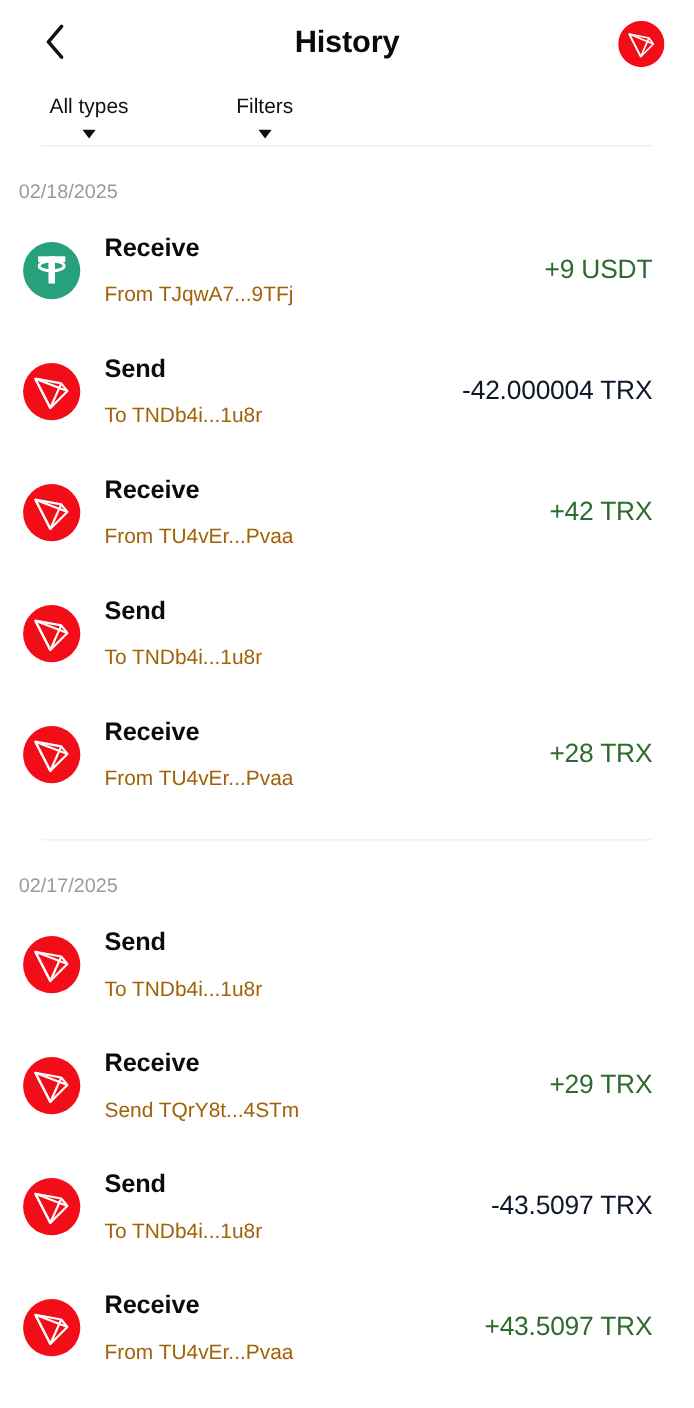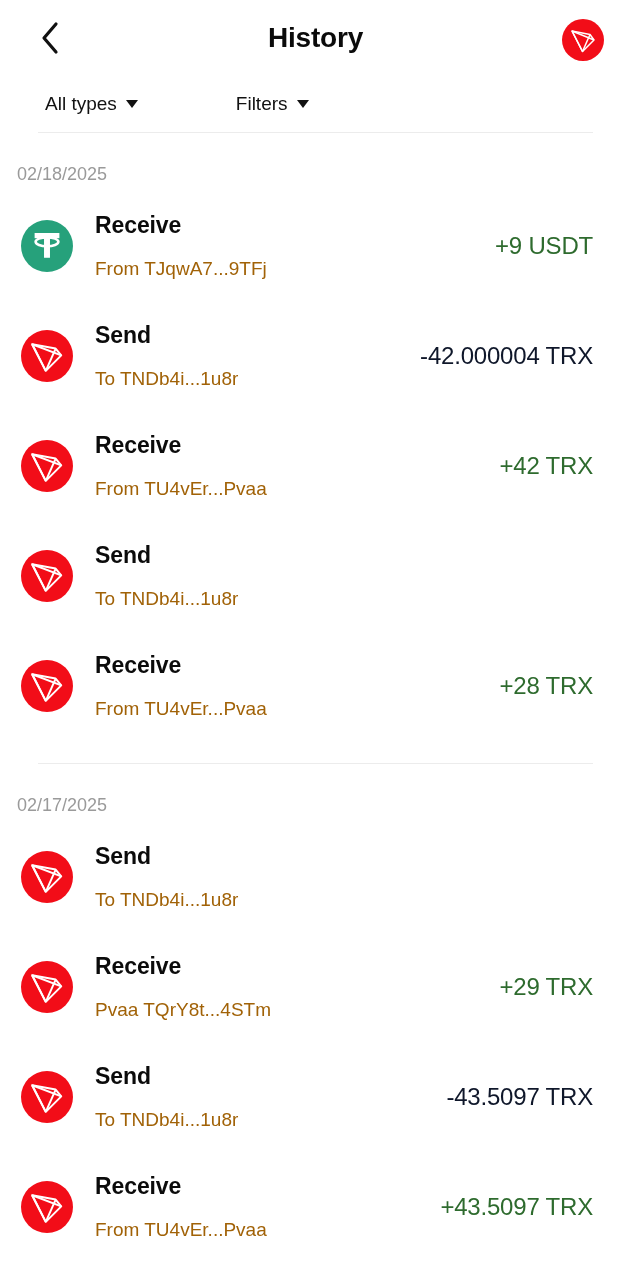--- a/index.html
+++ b/index.html
@@ -55,20 +55,21 @@
     align-items:center;
   }
   .filter-chip {
     display:flex;
     align-items:center;
     gap:9px;
     font-size:19px;
     color:#111111;
     cursor:pointer;
     height:34px;
+    flex-direction:column;
   }
   .filter-chip + .filter-chip { margin-left:98px; }
   .caret {
     width:0; height:0;
     border-left:6px solid transparent;
     border-right:6px solid transparent;
     border-top:8px solid #111111;
     display:block;
   }
 
@@ -281,21 +282,21 @@
       <g fill="none" stroke="#ffffff" stroke-width="1.6" stroke-linejoin="round">
         <path d="M9 11.5 L28 15 L32.5 20.5 L20 33 Z"></path>
         <path d="M9 11.5 L20 33"></path>
         <path d="M28 15 L20 33"></path>
         <path d="M9 11.5 L32.5 20.5"></path>
       </g>
           </svg>
         </div>
         <div class="tx-mid">
           <div class="tx-title">Receive</div>
-          <div class="tx-sub">Pvaa TQrY8t...4STm</div>
+          <div class="tx-sub">Send TQrY8t...4STm</div>
         </div>
         <div class="tx-amount positive">+29 TRX</div>
       </div>
       <div class="tx-row">
         <div class="tx-icon tron">
           <svg width="52" height="52" viewBox="0 0 42 42">
       <g fill="none" stroke="#ffffff" stroke-width="1.6" stroke-linejoin="round">
         <path d="M9 11.5 L28 15 L32.5 20.5 L20 33 Z"></path>
         <path d="M9 11.5 L20 33"></path>
         <path d="M28 15 L20 33"></path>

